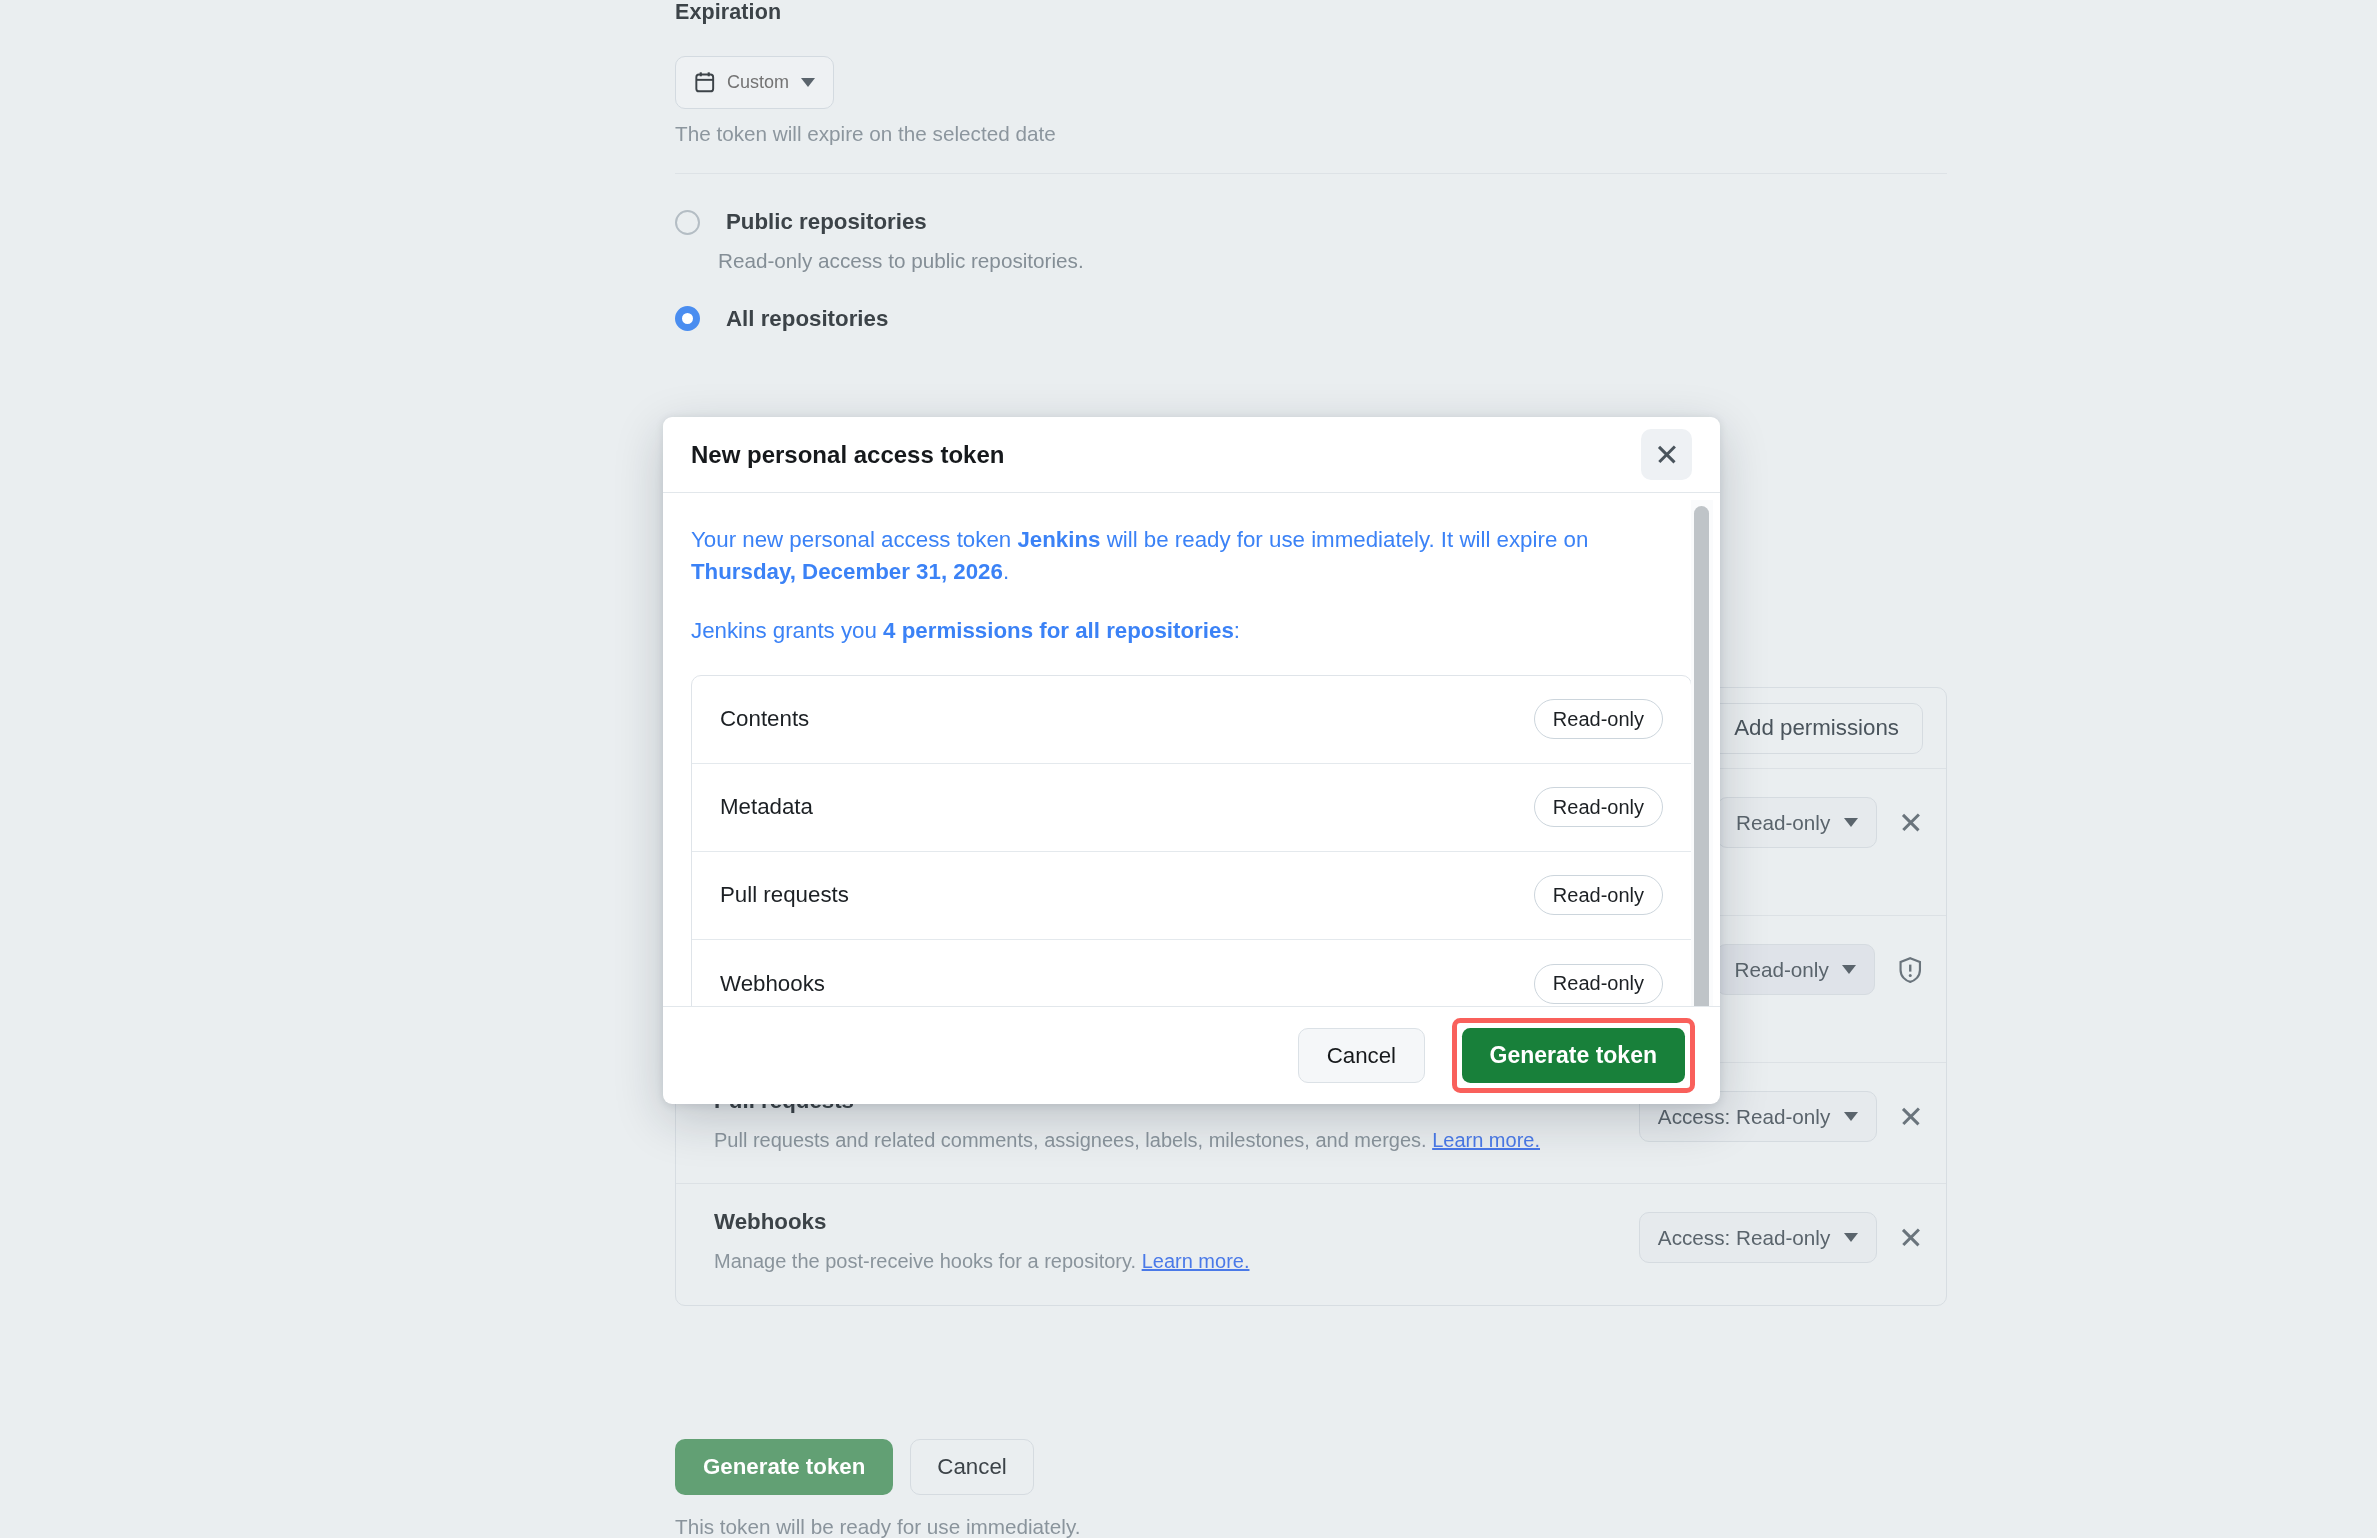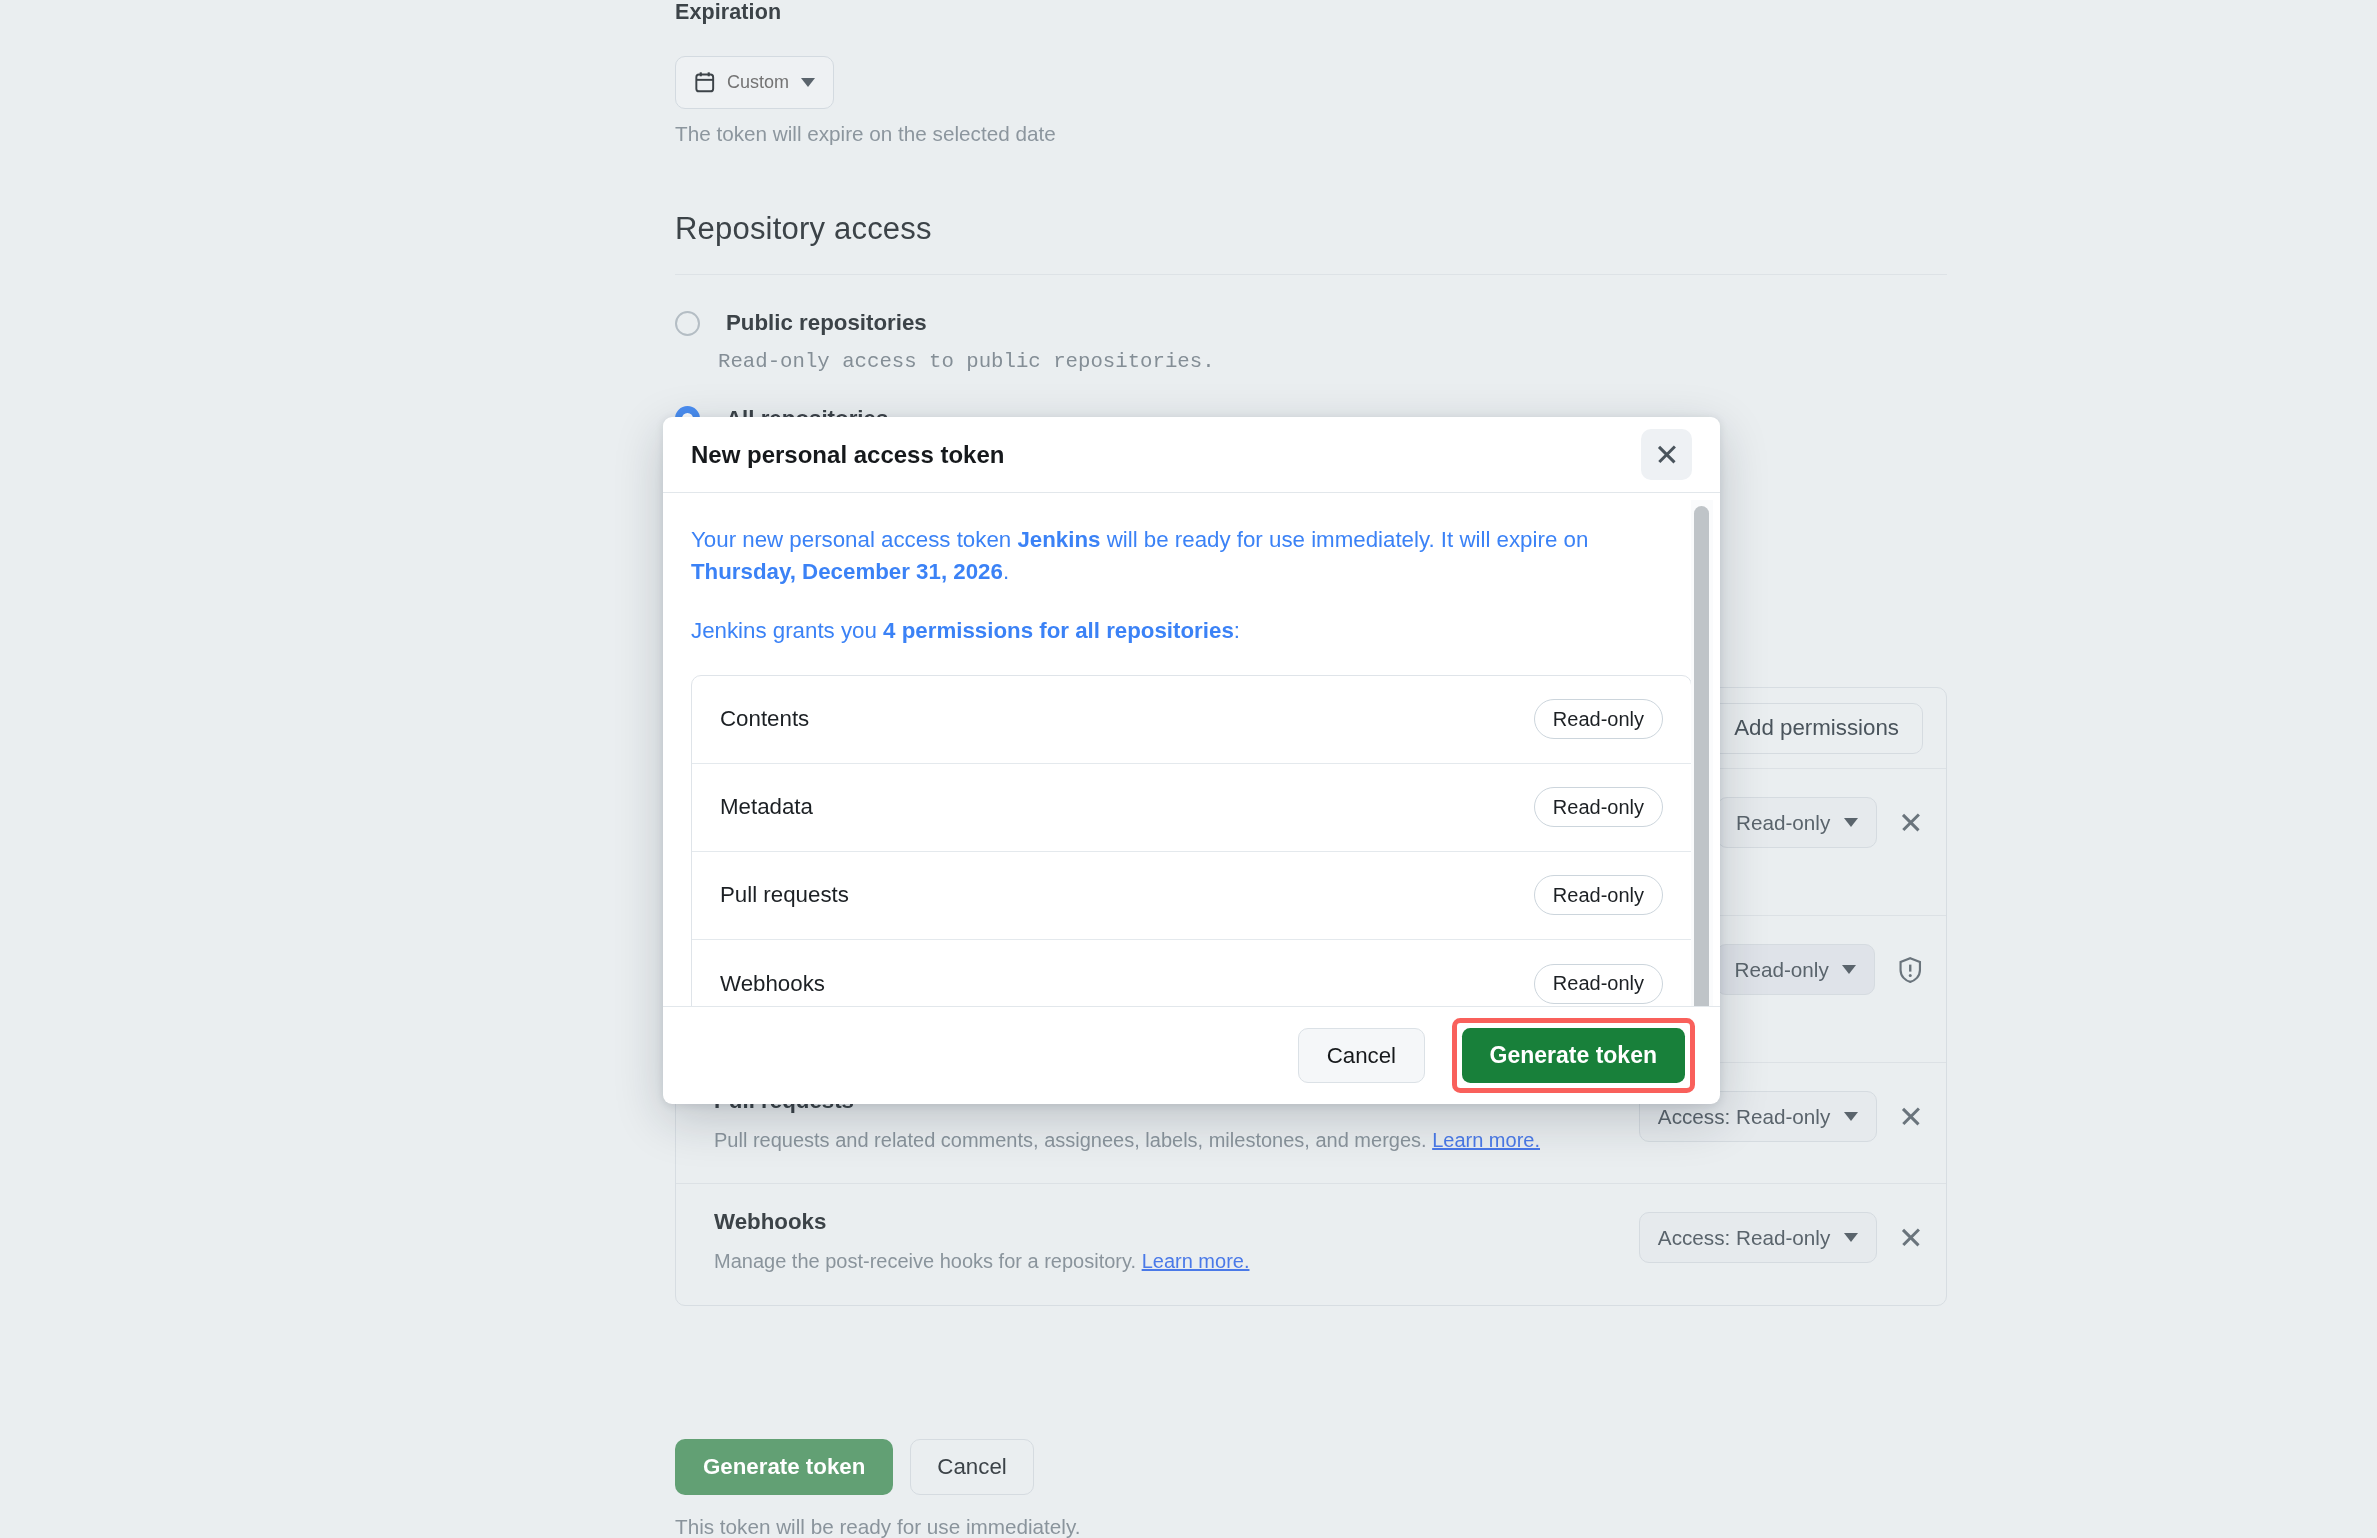--- a/index.html
+++ b/index.html
@@ -47,21 +47,21 @@
 
   .radio-block { margin-top: 35px; }
   .radio-line { display: flex; align-items: center; gap: 26px; }
   .radio {
     width: 25px; height: 25px; border-radius: 50%;
     border: 2.5px solid #b4bdc4; background: transparent; flex: none;
   }
   .radio.checked { border: 7.4px solid #4a8df0; background: #fff; }
   .radio-label { font-size: 22.3px; font-weight: 600; color: #3c4348; }
   .radio-desc {
-    font-size: 20.7px; color: #848e96; margin-top: 13.2px; margin-left: 43px; font-family: Liberation Mono, monospace;
+    font-size: 20.7px; color: #848e96; margin-top: 13.2px; margin-left: 43px;
   }
 
   
   .perm-card {
     position: absolute; left: 675px; top: 687px; width: 1272px;
     border: 1.7px solid #d7dde2; border-radius: 10px; overflow: hidden;
   }
   .perm-head {
     height: 81px; display: flex; align-items: center;
     justify-content: flex-end; padding: 0 23px;
@@ -206,21 +206,20 @@
               </svg>
           </span>
           <span>Custom</span>
           <span class="caret"></span>
         </div>
       </div>
     </div>
 
     <div class="helper">The token will expire on the selected date</div>
 
-    <div class="section-title">Repository access</div>
     <div class="hr"></div>
 
     <div class="radio-block">
       <div class="radio-line">
         <span class="radio"></span>
         <span class="radio-label">Public repositories</span>
       </div>
       <div class="radio-desc">Read-only access to public repositories.</div>
     </div>
 

